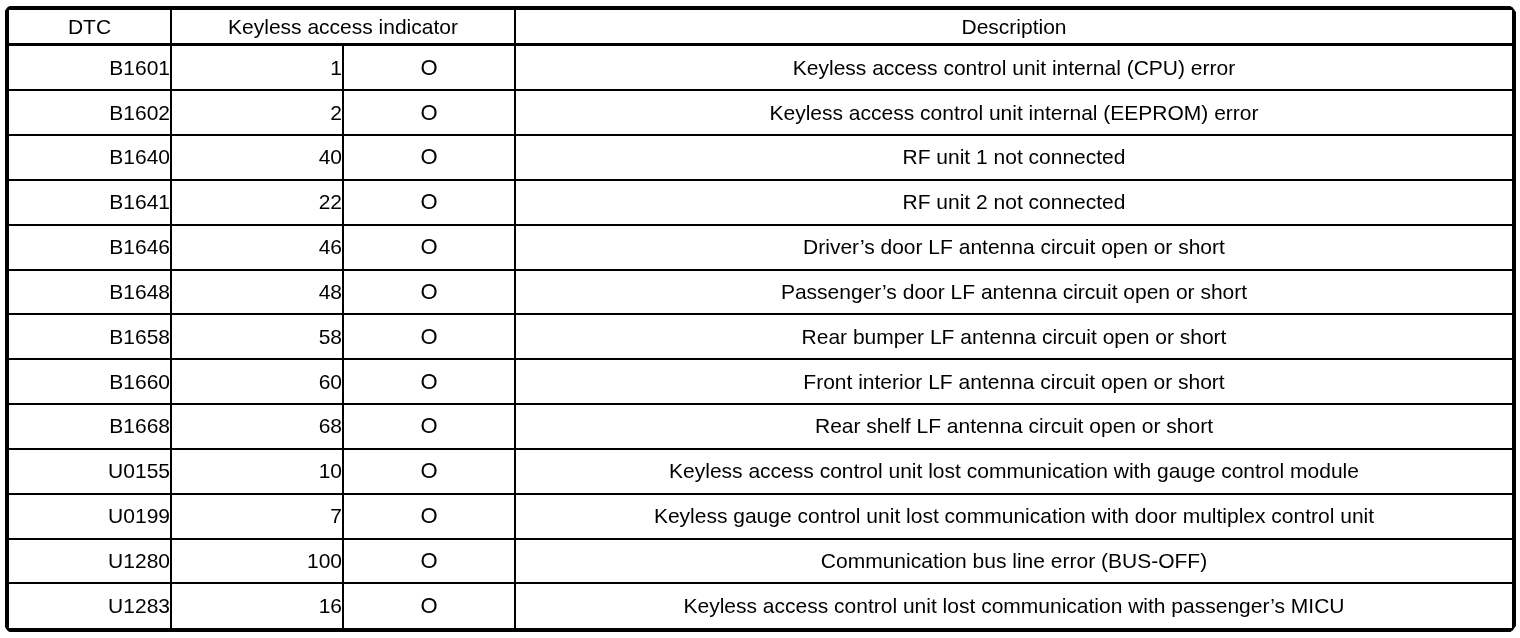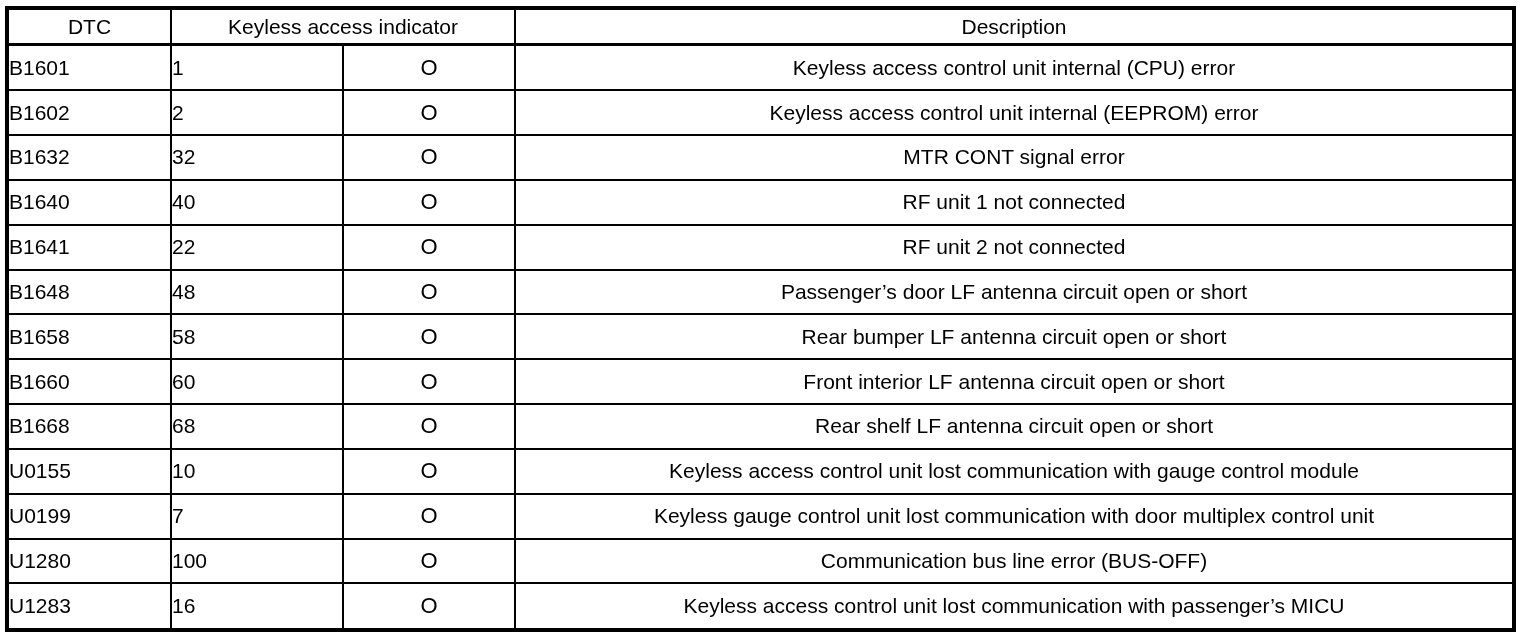--- a/index.html
+++ b/index.html
@@ -6,20 +6,21 @@
     margin: 0;
     padding: 0;
     background: #ffffff;
   }
   .page {
     position: relative;
     width: 1520px;
     height: 638px;
     background: #ffffff;
     overflow: hidden;
+    border-radius: 26px;
   }
   table.dtc-table {
     position: absolute;
     left: 5px;
     top: 6px;
     width: 1511px;
     height: 626px;
     border-collapse: collapse;
     table-layout: fixed;
     background: #ffffff;
@@ -36,21 +37,21 @@
     white-space: nowrap;
     vertical-align: middle;
   }
   table.dtc-table thead th {
     height: 33px;
     font-weight: normal;
     text-align: center;
     border-bottom: 3px solid #000000;
   }
   td.cell-center {
-    text-align: left;
+    text-align: right;
   }
   td.cell-symbol {
     text-align: center;
     font-size: 22px;
   }
   td.cell-desc {
     text-align: center;
     padding-left: 4px;
   }
 </style>
@@ -80,36 +81,36 @@
           <td class="cell-symbol">O</td>
           <td class="cell-desc">Keyless access control unit internal (CPU) error</td>
         </tr>
         <tr>
           <td class="cell-center">B1602</td>
           <td class="cell-center">2</td>
           <td class="cell-symbol">O</td>
           <td class="cell-desc">Keyless access control unit internal (EEPROM) error</td>
         </tr>
         <tr>
-          <td class="cell-center">B1632</td>
-          <td class="cell-center">32</td>
-          <td class="cell-symbol">O</td>
-          <td class="cell-desc">MTR CONT signal error</td>
-        </tr>
-        <tr>
           <td class="cell-center">B1640</td>
           <td class="cell-center">40</td>
           <td class="cell-symbol">O</td>
           <td class="cell-desc">RF unit 1 not connected</td>
         </tr>
         <tr>
           <td class="cell-center">B1641</td>
           <td class="cell-center">22</td>
           <td class="cell-symbol">O</td>
           <td class="cell-desc">RF unit 2 not connected</td>
+        </tr>
+        <tr>
+          <td class="cell-center">B1646</td>
+          <td class="cell-center">46</td>
+          <td class="cell-symbol">O</td>
+          <td class="cell-desc">Driver’s door LF antenna circuit open or short</td>
         </tr>
         <tr>
           <td class="cell-center">B1648</td>
           <td class="cell-center">48</td>
           <td class="cell-symbol">O</td>
           <td class="cell-desc">Passenger’s door LF antenna circuit open or short</td>
         </tr>
         <tr>
           <td class="cell-center">B1658</td>
           <td class="cell-center">58</td>

